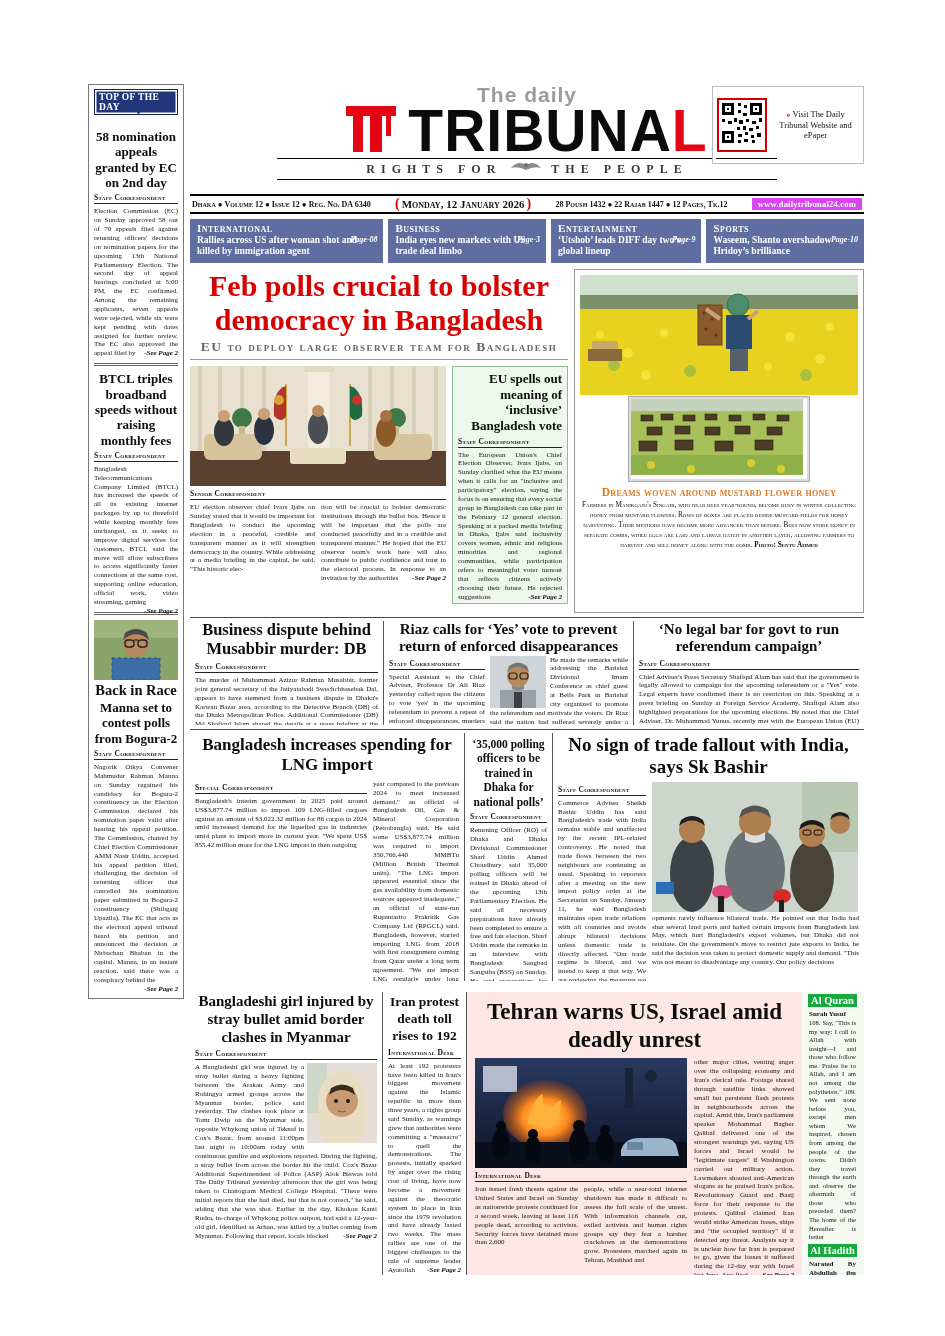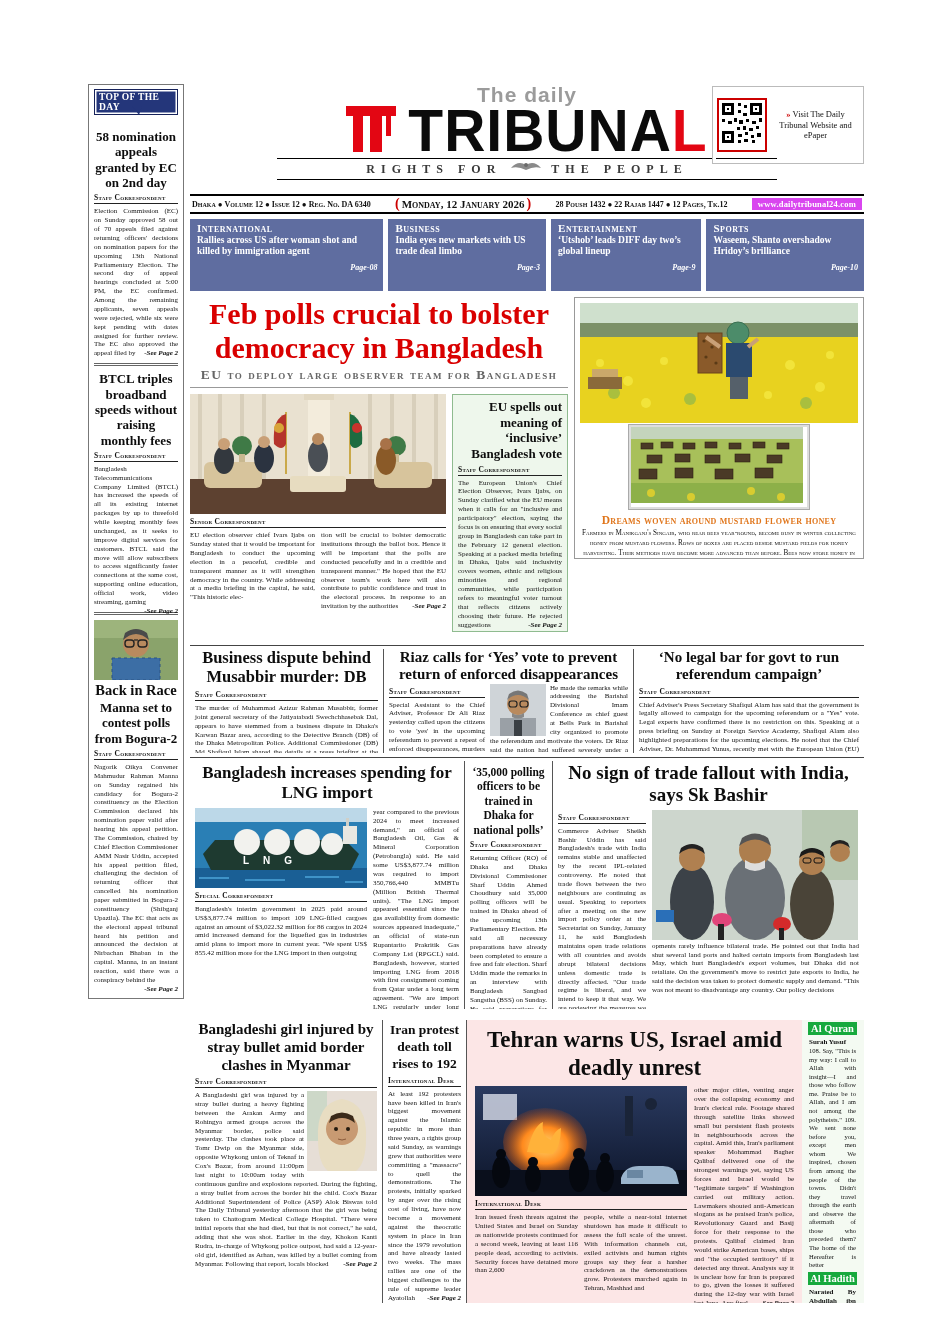--- a/index.html
+++ b/index.html
@@ -38,40 +38,40 @@
   .qr-frame{border:2px solid #c00;padding:1px;background:#fff;flex:0 0 auto;}
   .qr-caption{font-size:8.5px;line-height:1.25;text-align:center;}
   .red-mark{color:#c00;font-weight:bold;}
 
   .infobar{display:flex;align-items:center;justify-content:space-between;border-top:2px solid #000;border-bottom:2px solid #000;padding:2px 2px;margin-top:2px;font-variant:small-caps;font-size:8px;font-weight:bold;gap:4px;white-space:nowrap;}
   .infobar .date{font-size:11px;}
   .paren{color:#c00;font-size:14px;font-weight:bold;line-height:.8;}
   .website{background:#d946ef;color:#fff;padding:1px 6px;font-size:8.5px;letter-spacing:.2px;font-variant:normal;font-weight:bold;}
 
   
-  .teasers{display:flex;gap:5px;margin-top:5px;height:72px;}
+  .teasers{display:flex;gap:5px;margin-top:5px;height:44px;}
   .teaser{background:#5f6da0;color:#fff;padding:3px 7px;box-sizing:border-box;position:relative;overflow:hidden;}
   .t-sec{font-variant:small-caps;font-weight:bold;font-size:11px;letter-spacing:.5px;}
   .t-head{font-weight:bold;font-size:9.5px;line-height:1.2;margin-top:1px;}
   .t-page{position:absolute;right:6px;bottom:19px;font-style:italic;font-weight:bold;font-size:8px;}
   .tz1{flex:1.25;} .tz2{flex:1;} .tz3{flex:.95;} .tz4{flex:1;}
 
   
   .lead-row{display:flex;gap:6px;margin-top:6px;height:344px;}
   .lead-left{flex:1;min-width:0;}
   .lead-hl{color:#d90000;font-size:30px;line-height:1.12;text-align:center;}
   .lead-sub{font-variant:small-caps;font-weight:bold;color:#666;font-size:13.5px;letter-spacing:1.5px;text-align:center;border-bottom:1px solid #999;padding:3px 0 4px 0;}
   .lead-body{display:flex;gap:6px;margin-top:6px;}
   .lead-story{flex:0 0 256px;}
   .lead-ph{width:256px;height:120px;}
   .cols2{display:flex;gap:6px;height:96px;overflow:hidden;}
   .cols2 .bd{flex:1;}
   .eu-box{flex:1;background:#eef7ec;border:1px solid #8fbb8f;padding:4px 5px;box-sizing:border-box;height:238px;overflow:hidden;}
   .eu-box h2{font-size:13px;line-height:1.2;text-align:right;margin-bottom:2px;}
-  .mustard{flex:0 0 290px;border:1px solid #999;background:#fff;padding:5px;box-sizing:border-box;height:262px;overflow:hidden;}
+  .mustard{flex:0 0 290px;border:1px solid #999;background:#fff;padding:5px;box-sizing:border-box;height:344px;overflow:hidden;}
   .mustard-ph{width:100%;height:120px;}
   .mustard-inset{width:176px;height:80px;margin:2px auto 0 auto;border:2px solid #ddd;outline:1px solid #aaa;}
   .m-title{color:#e0761c;font-weight:bold;font-variant:small-caps;font-size:11.5px;text-align:center;margin-top:5px;letter-spacing:.3px;}
   .m-caption{font-size:7.2px;font-variant:small-caps;text-align:center;line-height:1.4;margin:2px 0 0 0;}
   .m-credit{font-weight:bold;}
 
   
   .row{display:flex;margin-top:4px;border-top:1px solid #444;padding-top:3px;box-sizing:border-box;}
   .art{padding:0 5px;box-sizing:border-box;overflow:hidden;}
   .art+.art{border-left:1px solid #555;}
@@ -429,38 +429,20 @@
           <div class="by">Staff Correspondent</div>
           <p class="bd"><span>Chief Adviser's Press Secretary Shafiqul Alam has said that the government is legally allowed to campaign for the upcoming referendum or a "Yes" vote. Legal experts have confirmed there is no restriction on this. Speaking at a press briefing on Sunday at Foreign Service Academy, Shafiqul Alam also highlighted preparations for the upcoming elections. He noted that the Chief Adviser, Dr. Muhammad Yunus, recently met with the European Union (EU) Ambassador, who confirmed that the</span></p>
         </article>
       </section>
 
       <section class="row rowE">
         <article class="art e1">
           <h3>Bangladesh increases spending for LNG import</h3>
           <div class="lng-row">
             <div class="lng-left">
-              <span class="photo lng-ph">
-                <svg width="172" height="80" viewBox="0 0 172 80" preserveAspectRatio="none">
-                  <rect width="172" height="80" fill="#2a7fb5"></rect>
-                  <rect x="0" y="0" width="172" height="14" fill="#bcd8e8"></rect>
-                  <rect x="0" y="60" width="172" height="20" fill="#1a5f95"></rect>
-                  <path d="M8 46 L20 32 H150 L164 46 L156 62 H16 Z" fill="#1e3a30"></path>
-                  <circle cx="52" cy="34" r="13" fill="#f2f2ee"></circle>
-                    <circle cx="82" cy="34" r="13" fill="#f2f2ee"></circle>
-                    <circle cx="112" cy="34" r="13" fill="#f2f2ee"></circle>
-                    <circle cx="137" cy="36" r="11" fill="#f2f2ee"></circle>
-                  <rect x="148" y="18" width="14" height="18" fill="#e8e8e2"></rect>
-                    <rect x="151" y="10" width="3" height="8" fill="#d0d0c8"></rect>
-                  <text x="48" y="56" font-size="10" fill="#fff" font-family="sans-serif" letter-spacing="14" font-weight="bold">LNG</text>
-                  <g stroke="#3f93c8" stroke-width="2">
-                      <path d="M4 70 h30 M50 72 h40 M110 69 h34 M150 74 h18"></path>
-                    </g>
-                </svg>
-              </span>
               <div class="by">Special Correspondent</div>
               <p class="bd">Bangladesh's interim government in 2025 paid around US$3,877.74 million to import 109 LNG-filled cargoes against an amount of $3,022.32 million for 86 cargos in 2024 amid increased demand for the liquefied gas in industries amid plans to import more in current year. "We spent US$ 855.42 million more for the LNG import in then outgoing</p>
             </div>
             <p class="bd" style="flex:1;"><span>year compared to the previous 2024 to meet increased demand," an official of Bangladesh Oil, Gas &amp; Mineral Corporation (Petrobangla) said. He said some US$3,877.74 million was required to import 350,766,440 MMBTu (Million British Thermal units). "The LNG import appeared essential since the gas availability from domestic sources appeared inadequate," an official of state-run Rupantarito Prakritik Gas Company Ltd (RPGCL) said. Bangladesh, however, started importing LNG from 2018 with first consignment coming from Qatar under a long term agreement. "We are import LNG regularly under long term, short term agreement as well as also spot markets to meet growing energy</span></p>
           </div>
         </article>
         <article class="art e2">
           <h3>‘35,000 polling officers to be trained in Dhaka for national polls’</h3>
           <div class="by">Staff Correspondent</div>
           <p class="bd"><span>Returning Officer (RO) of Dhaka and Dhaka Divisional Commissioner Sharf Uddin Ahmed Choudhury said 35,000 polling officers will be trained in Dhaka ahead of the upcoming 13th Parliamentary Election. He said all necessary preparations have already been completed to ensure a free and fair election. Sharf Uddin made the remarks in an interview with Bangladesh Sangbad Sangstha (BSS) on Sunday. He said preparations for the election began from the very day the</span></p>

